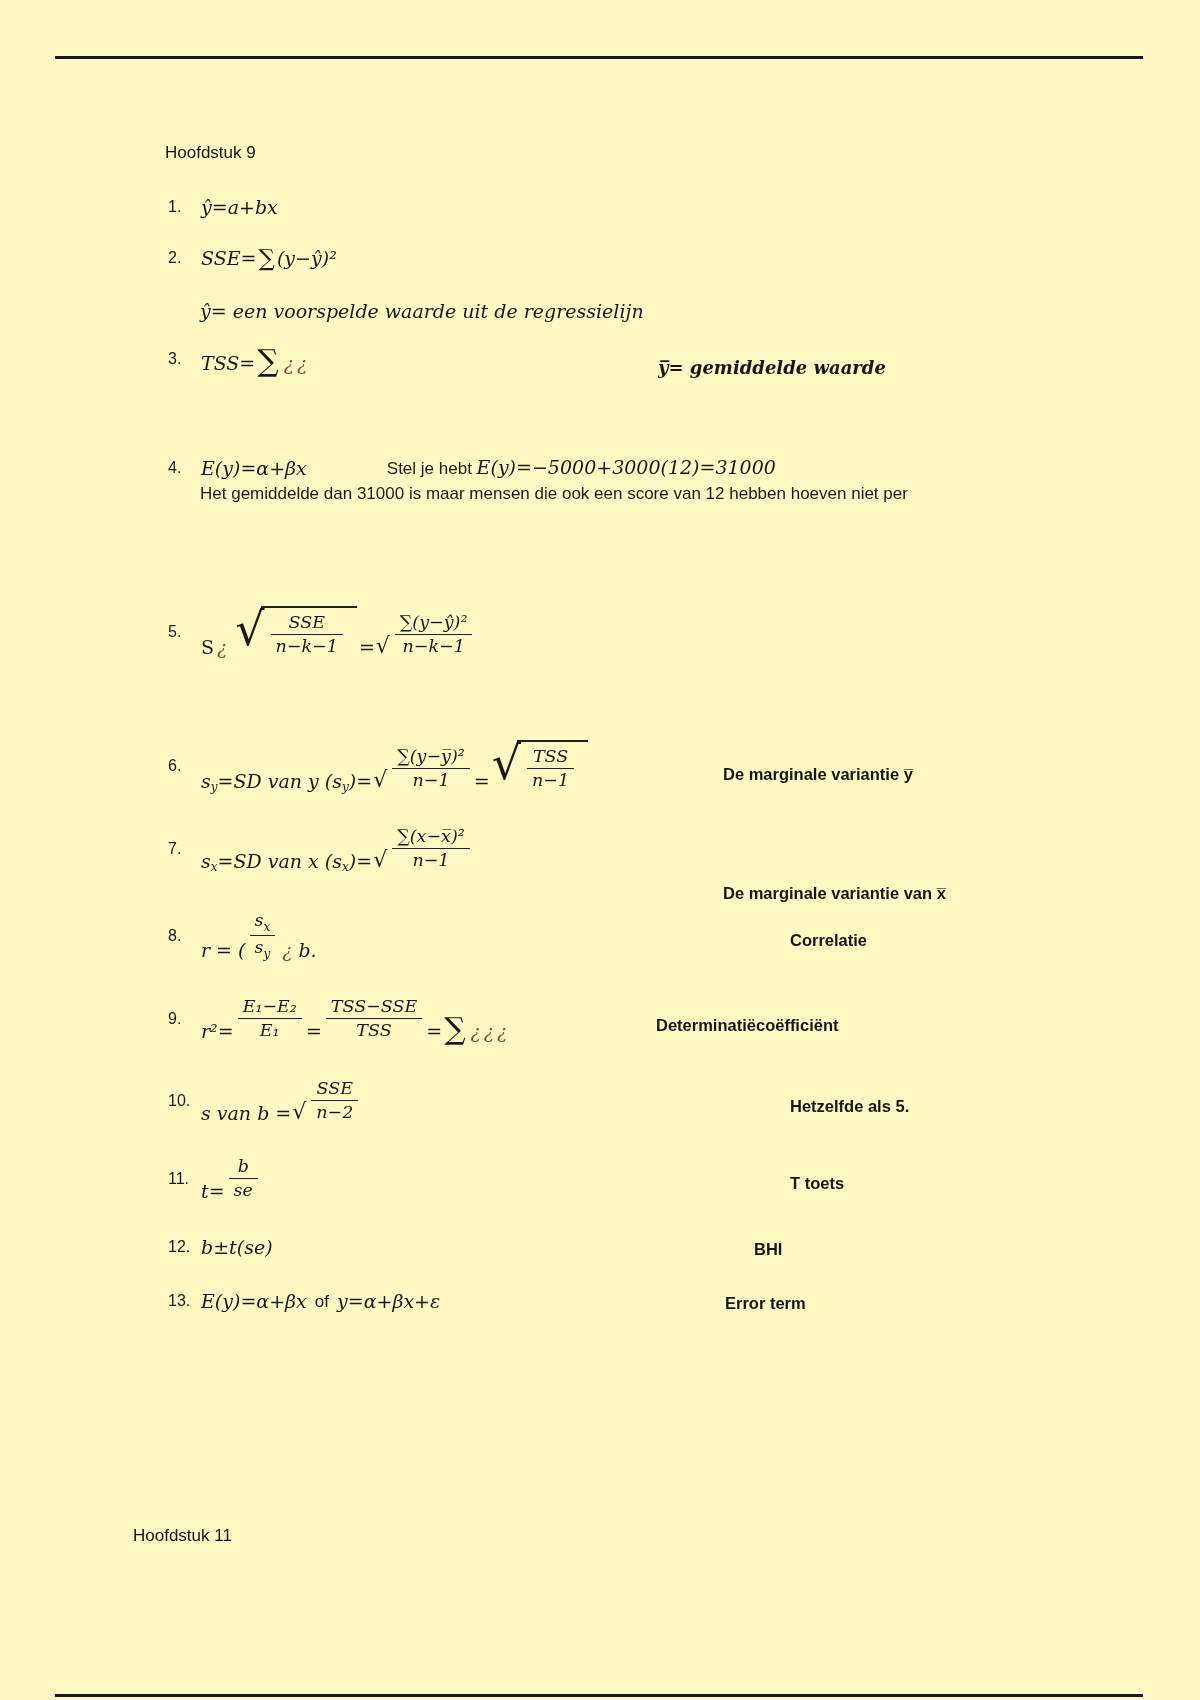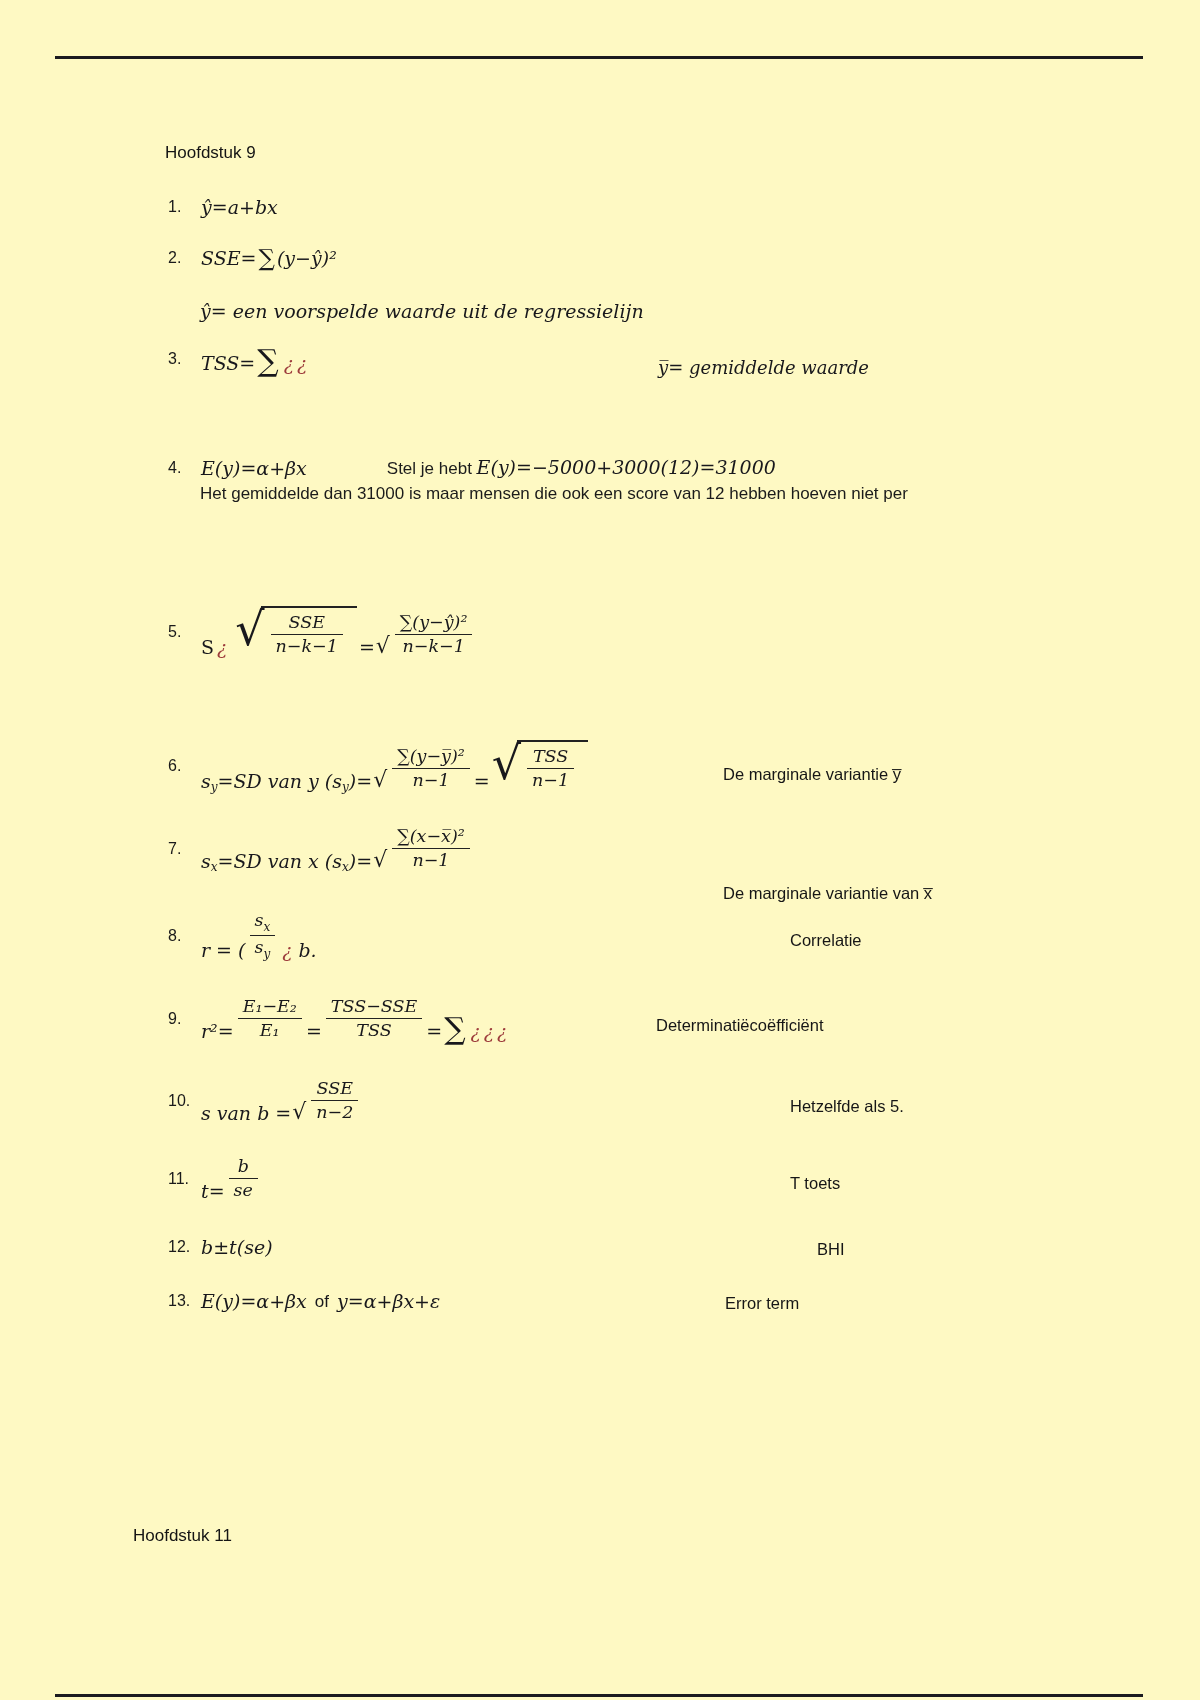--- a/index.html
+++ b/index.html
@@ -15,21 +15,21 @@
   .sum{font-style:normal;font-size:30px;line-height:1;margin:0 2px;transform:translateY(2px);}
   .sum.sm{font-size:23px;transform:translateY(1px);}
   .rt{font-style:normal;font-size:22px;margin:0 1px;}
   .red{color:#9d3c3c;margin:0 3px;letter-spacing:3px;}
   .fr{display:inline-flex;flex-direction:column;text-align:center;vertical-align:middle;margin:0 4px;font-size:17.5px;}
   .fr .num{padding:0 5px;line-height:1.25;display:block;}
   .fr .den{border-top:1.6px solid #222;padding:1px 5px 0;line-height:1.25;display:block;}
   .sqrt{display:inline-flex;align-items:center;margin:0 2px;}
   .radsign{font-style:normal;font-size:46px;line-height:0.75;font-weight:400;margin-right:-4px;transform:translateY(-3px);}
   .radbody{border-top:2px solid #222;padding:4px 10px 0 6px;}
-  .note{position:absolute;font-size:16.5px;color:#161616;white-space:nowrap;}
+  .note{position:absolute;font-size:16.5px;color:#161616;white-space:nowrap;font-weight:bold;}
   .para{position:absolute;left:200px;font-size:17px;color:#1b1b1b;white-space:nowrap;}
   .aside{margin-left:80px;}
   .gap{display:inline-block;width:8px;}
 </style>
 </head>
 <body>
 
 <div class="page">
 
   <div class="rule" style="top:56px"></div>
@@ -205,21 +205,21 @@
     </span>
   </div>
   <div class="note" style="left:790px;top:1174px">T toets</div>
 
   <div class="row" style="top:1236px">
     <span class="no">12.</span>
     <span class="m">
         <span>b±t(se)</span>
       </span>
   </div>
-  <div class="note" style="left:817px;top:1240px">BHI</div>
+  <div class="note" style="left:754px;top:1240px">BHI</div>
 
   <div class="row" style="top:1290px">
     <span class="no">13.</span>
     <span class="m">
       <span>E(y)=α+βx</span>
         <span class="gap"></span>
         <span class="up" style="font-family:Liberation Sans, sans-serif;font-size:17px">of</span>
         <span class="gap"></span>
         <span>y=α+βx+ε</span>
     </span>

